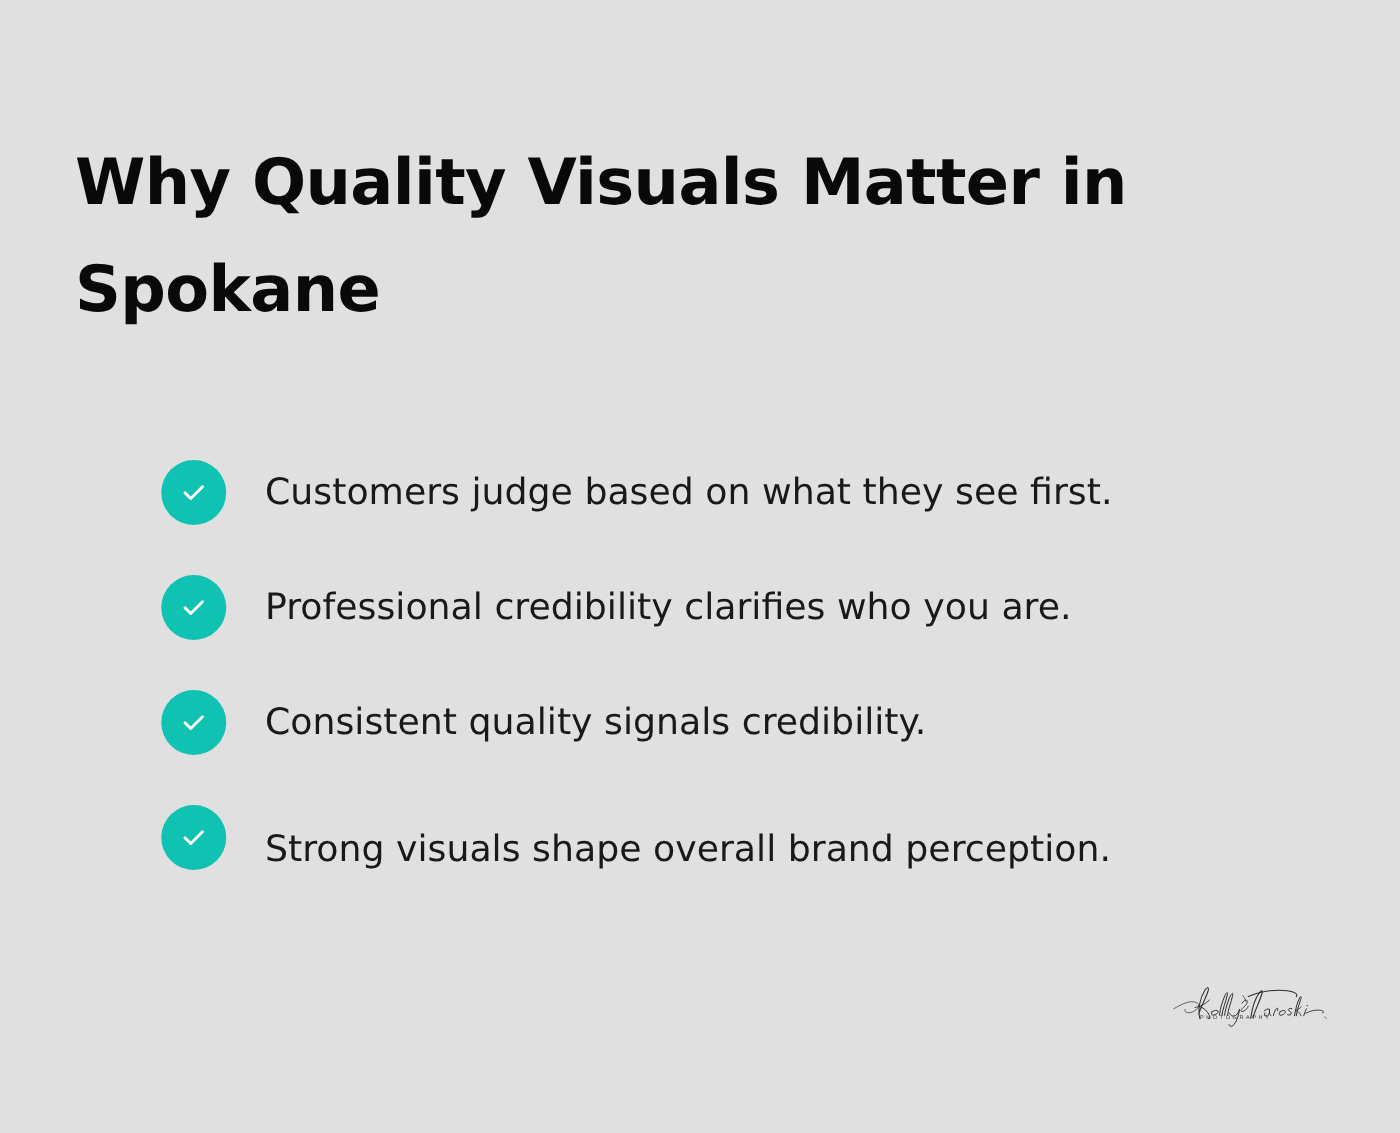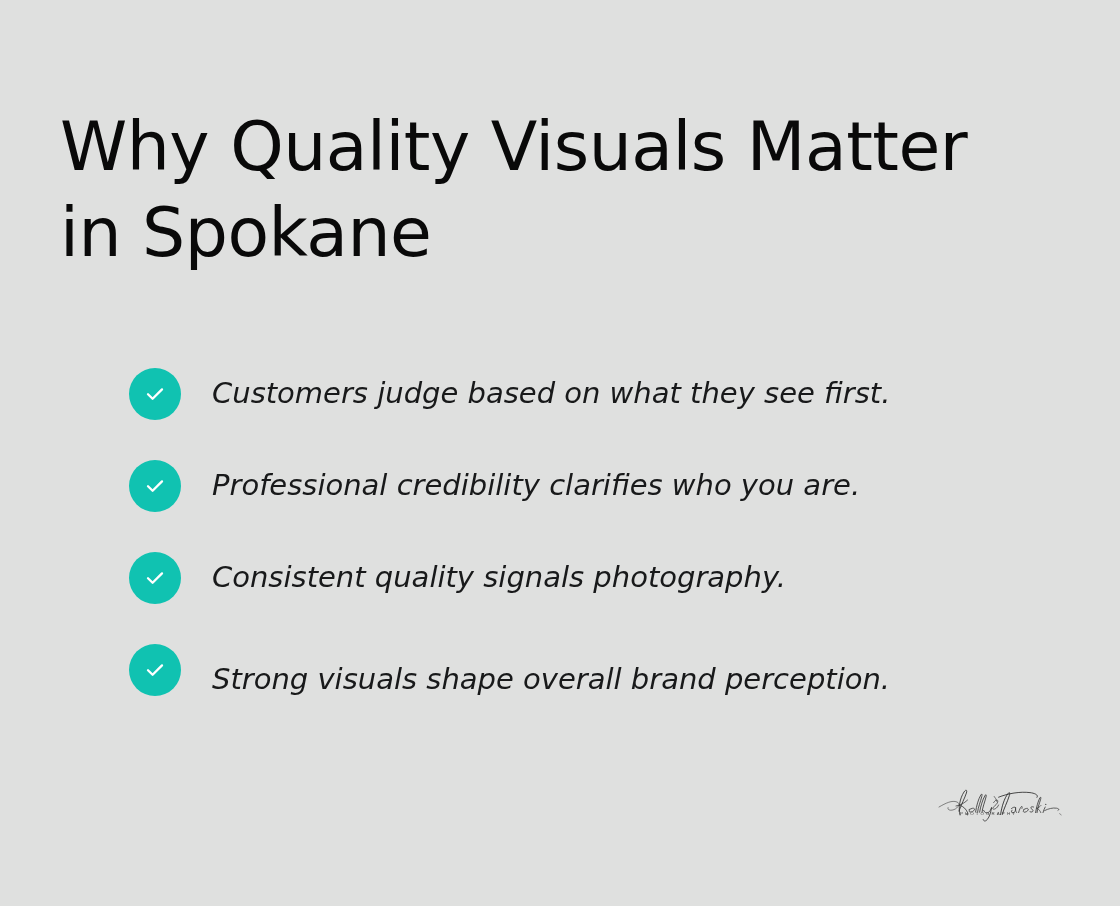--- a/index.html
+++ b/index.html
@@ -27,22 +27,22 @@
   
   #title-block {
     position: absolute;
     left: 60px;
     top: 104px;
     width: 970px;
   }
 
   #slide-title {
     font-family: "DejaVu Sans", sans-serif;
-    font-size: 68px;
-    font-weight: normal;
+    font-size: 51px;
+    font-weight: bold;
     line-height: 86px;
     letter-spacing: -0.5px;
     color: #090909;
     white-space: pre-line;
   }
 
   
   #bullet-list {
     position: absolute;
     left: 129px;
@@ -77,21 +77,20 @@
   }
 
   .bullet-text {
     margin-left: 31px;
     font-family: "DejaVu Sans", sans-serif;
     font-size: 29px;
     font-weight: normal;
     line-height: 1.1;
     color: #18191a;
     white-space: nowrap;
-    font-style: italic;
   }
 
   
   #signature {
     position: absolute;
     left: 938px;
     top: 784px;
     width: 124px;
     height: 40px;
   }
@@ -137,21 +136,21 @@
       </span>
       <span class="bullet-text">Professional credibility clarifies who you are.</span>
     </div>
 
     <div class="bullet-row">
       <span class="check-badge">
         <svg viewBox="0 0 26 26" aria-hidden="true">
           <path d="M6 13.3 L10.6 17.8 L20 8.4" fill="none" stroke="#ffffff" stroke-width="2.3" stroke-linecap="round" stroke-linejoin="round"></path>
         </svg>
       </span>
-      <span class="bullet-text">Consistent quality signals photography.</span>
+      <span class="bullet-text">Consistent quality signals credibility.</span>
     </div>
 
     <div class="bullet-row">
       <span class="check-badge">
         <svg viewBox="0 0 26 26" aria-hidden="true">
           <path d="M6 13.3 L10.6 17.8 L20 8.4" fill="none" stroke="#ffffff" stroke-width="2.3" stroke-linecap="round" stroke-linejoin="round"></path>
         </svg>
       </span>
       <span class="bullet-text">Strong visuals shape overall brand perception.</span>
     </div>

